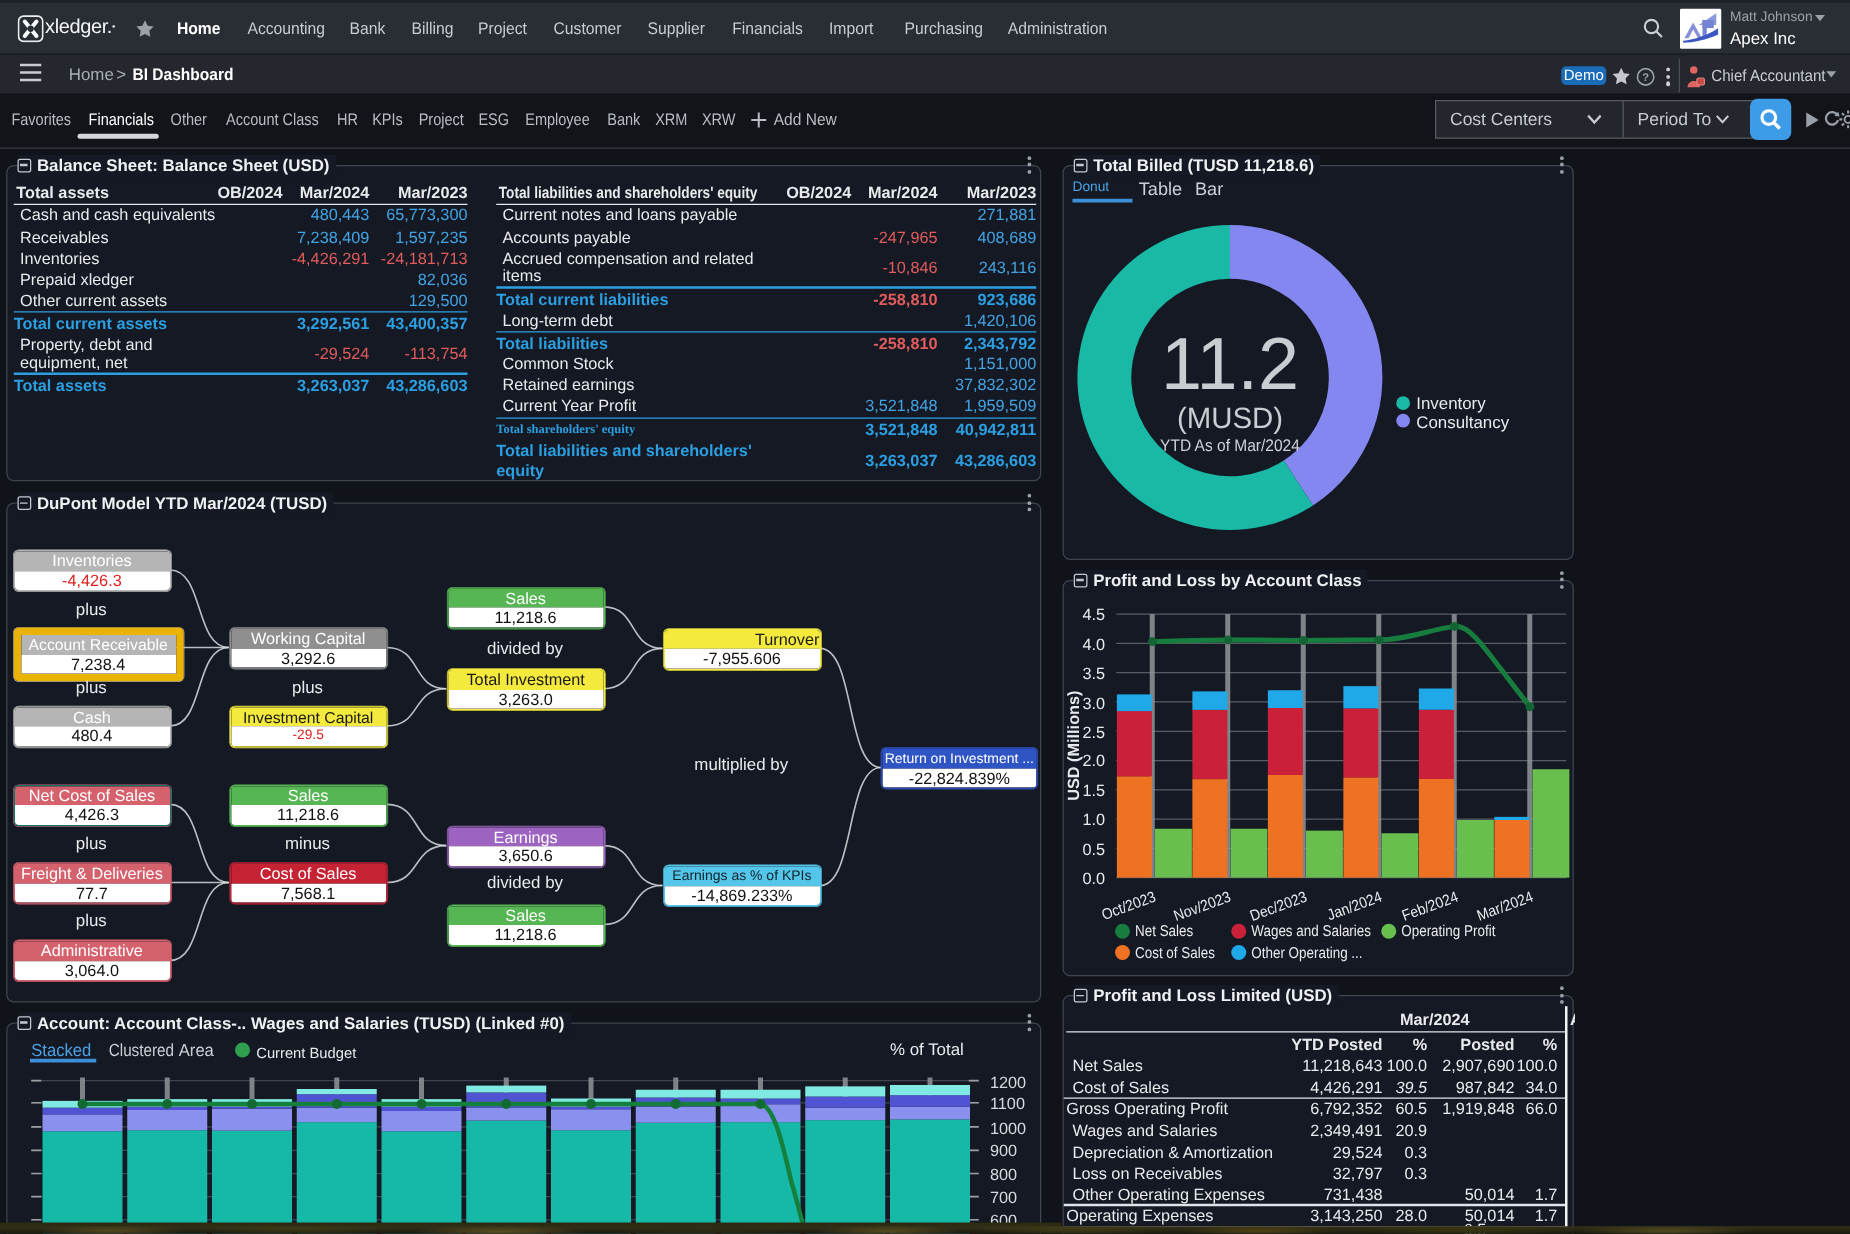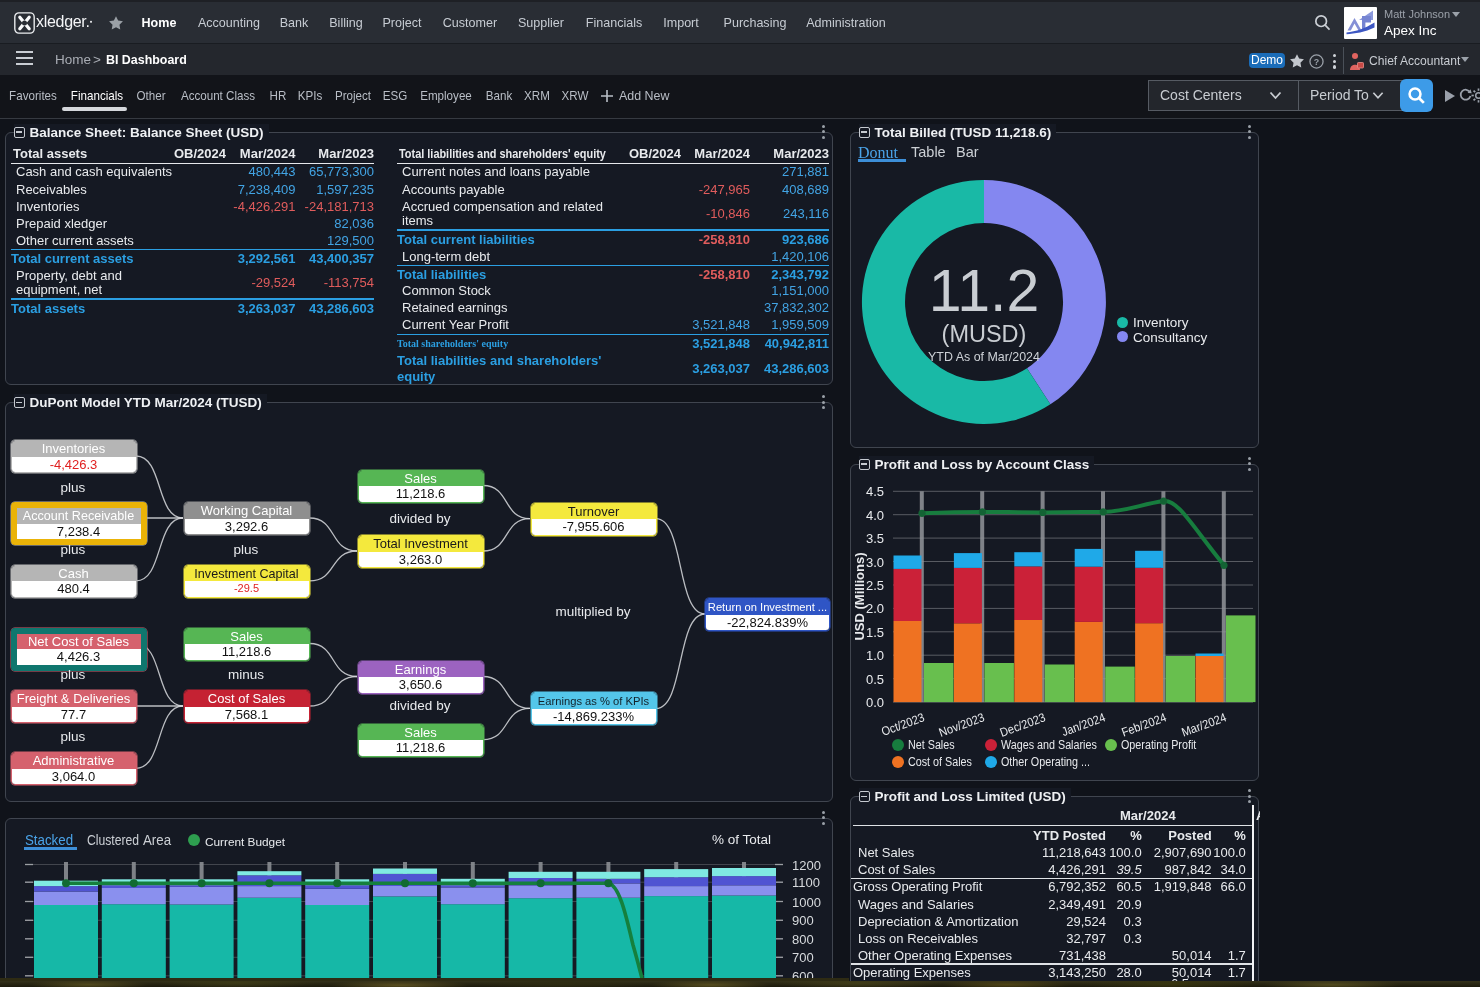--- a/index.html
+++ b/index.html
@@ -159,20 +159,21 @@
 </div>
 <div class="panel" style="left:4.5px;top:402px;width:826.5px;height:397.5px;">
     <div class="ptitle"><span class="cicon"></span>DuPont Model YTD Mar/2024 (TUSD)</div>
     <div class="kebab">
       <i></i>
       <i></i>
       <i></i>
     </div>
 </div>
 <div class="panel" style="left:4.5px;top:817.5px;width:826.5px;height:180.5px;">
+    <div class="ptitle"><span class="cicon"></span>Account: Account Class-.. Wages and Salaries (TUSD) (Linked #0)</div>
     <div class="kebab">
       <i></i>
       <i></i>
       <i></i>
     </div>
 </div>
 <div class="panel" style="left:849.5px;top:131.5px;width:407.0px;height:314.5px;">
     <div class="ptitle"><span class="cicon"></span>Total Billed (TUSD 11,218.6)</div>
     <div class="kebab">
       <i></i>
@@ -280,21 +281,21 @@
     <div style="height:15.5px;background:#fff;color:#111;font-size:13px;text-align:center;line-height:15.5px;"><span style="color:#e02020">-4,426.3</span></div>
   </div>
 <div class="abs" style="left:10.5px;top:502px;width:124px;border-radius:4px;overflow:hidden;border:6px solid #eab308;box-shadow:0 0 0 0.5px #b5b5b5;">
     <div style="height:15.5px;background:#b5b5b5;color:#fff;font-size:12.6px;text-align:center;line-height:16px;">Account Receivable</div>
     <div style="height:15.5px;background:#fff;color:#111;font-size:13px;text-align:center;line-height:15.5px;">7,238.4</div>
   </div>
 <div class="abs" style="left:10.5px;top:564.8px;width:124px;border-radius:4px;overflow:hidden;border:1px solid #b5b5b5;box-shadow:0 0 0 0.5px #b5b5b5;">
     <div style="height:15.5px;background:#b5b5b5;color:#fff;font-size:13px;text-align:center;line-height:16px;">Cash</div>
     <div style="height:15.5px;background:#fff;color:#111;font-size:13px;text-align:center;line-height:15.5px;">480.4</div>
   </div>
-<div class="abs" style="left:10.5px;top:627.5px;width:124px;border-radius:4px;overflow:hidden;border:6px solid #0f766e;box-shadow:0 0 0 0.5px #d5616d;">
+<div class="abs" style="left:10.5px;top:627.5px;width:124px;border-radius:4px;overflow:hidden;border:1px solid #0f766e;box-shadow:0 0 0 0.5px #d5616d;">
     <div style="height:15.5px;background:#d5616d;color:#fff;font-size:13px;text-align:center;line-height:16px;">Net Cost of Sales</div>
     <div style="height:15.5px;background:#fff;color:#111;font-size:13px;text-align:center;line-height:15.5px;">4,426.3</div>
   </div>
 <div class="abs" style="left:10.5px;top:690px;width:124px;border-radius:4px;overflow:hidden;border:1px solid #d5616d;box-shadow:0 0 0 0.5px #d5616d;">
     <div style="height:15.5px;background:#d5616d;color:#fff;font-size:13px;text-align:center;line-height:16px;">Freight &amp; Deliveries</div>
     <div style="height:15.5px;background:#fff;color:#111;font-size:13px;text-align:center;line-height:15.5px;">77.7</div>
   </div>
 <div class="abs" style="left:10.5px;top:752.3px;width:124px;border-radius:4px;overflow:hidden;border:1px solid #d5616d;box-shadow:0 0 0 0.5px #d5616d;">
     <div style="height:15.5px;background:#d5616d;color:#fff;font-size:13px;text-align:center;line-height:16px;">Administrative</div>
     <div style="height:15.5px;background:#fff;color:#111;font-size:13px;text-align:center;line-height:15.5px;">3,064.0</div>
@@ -325,41 +326,41 @@
   </div>
 <div class="abs" style="left:357.5px;top:660.5px;width:124px;border-radius:4px;overflow:hidden;border:1px solid #9c63c0;box-shadow:0 0 0 0.5px #9c63c0;">
     <div style="height:15.5px;background:#9c63c0;color:#fff;font-size:13px;text-align:center;line-height:16px;">Earnings</div>
     <div style="height:15.5px;background:#fff;color:#111;font-size:13px;text-align:center;line-height:15.5px;">3,650.6</div>
   </div>
 <div class="abs" style="left:357.5px;top:723.6px;width:124px;border-radius:4px;overflow:hidden;border:1px solid #56b654;box-shadow:0 0 0 0.5px #56b654;">
     <div style="height:15.5px;background:#56b654;color:#fff;font-size:13px;text-align:center;line-height:16px;">Sales</div>
     <div style="height:15.5px;background:#fff;color:#111;font-size:13px;text-align:center;line-height:15.5px;">11,218.6</div>
   </div>
 <div class="abs" style="left:530.5px;top:502.7px;width:124px;border-radius:4px;overflow:hidden;border:1px solid #f4e93d;box-shadow:0 0 0 0.5px #f4e93d;">
-    <div style="height:15.5px;background:#f4e93d;color:#1a1a1a;font-size:13px;text-align:center;line-height:16px;">Turnover</div>
+    <div style="height:15.5px;background:#f4e93d;color:#1a1a1a;font-size:13px;text-align:right;line-height:16px;">Turnover</div>
     <div style="height:15.5px;background:#fff;color:#111;font-size:13px;text-align:center;line-height:15.5px;">-7,955.606</div>
   </div>
 <div class="abs" style="left:530.5px;top:692.4px;width:124px;border-radius:4px;overflow:hidden;border:1px solid #54c6ea;box-shadow:0 0 0 0.5px #54c6ea;">
     <div style="height:15.5px;background:#54c6ea;color:#12222a;font-size:11.2px;text-align:center;line-height:16px;">Earnings as % of KPIs</div>
     <div style="height:15.5px;background:#fff;color:#111;font-size:13px;text-align:center;line-height:15.5px;">-14,869.233%</div>
   </div>
 <div class="abs" style="left:705px;top:598.4px;width:123px;border-radius:4px;overflow:hidden;border:1px solid #2f55c5;box-shadow:0 0 0 0.5px #2f55c5;">
     <div style="height:15.5px;background:#2f55c5;color:#fff;font-size:11.2px;text-align:center;line-height:16px;">Return on Investment ...</div>
     <div style="height:15.5px;background:#fff;color:#111;font-size:13px;text-align:center;line-height:15.5px;">-22,824.839%</div>
   </div>
 <div class="abs" style="left:13px;top:479.5px;width:120px;text-align:center;font-size:13.5px;color:#e8eaed;">plus</div>
 <div class="abs" style="left:13px;top:542.0px;width:120px;text-align:center;font-size:13.5px;color:#e8eaed;">plus</div>
 <div class="abs" style="left:13px;top:667.4px;width:120px;text-align:center;font-size:13.5px;color:#e8eaed;">plus</div>
 <div class="abs" style="left:13px;top:729.3px;width:120px;text-align:center;font-size:13.5px;color:#e8eaed;">plus</div>
 <div class="abs" style="left:186px;top:542.0px;width:120px;text-align:center;font-size:13.5px;color:#e8eaed;">plus</div>
 <div class="abs" style="left:186px;top:667.4px;width:120px;text-align:center;font-size:13.5px;color:#e8eaed;">minus</div>
 <div class="abs" style="left:360px;top:510.5px;width:120px;text-align:center;font-size:13.5px;color:#e8eaed;">divided by</div>
 <div class="abs" style="left:360px;top:698.4px;width:120px;text-align:center;font-size:13.5px;color:#e8eaed;">divided by</div>
 <div class="abs" style="left:533px;top:604.4px;width:120px;text-align:center;font-size:13.5px;color:#e8eaed;">multiplied by</div>
-<div class="abs" style="left:858px;top:144px;font-size:16px;color:#4aa3e8;font-family:Liberation Serif, serif;">Donut</div>
+<div class="abs" style="left:858px;top:144px;font-size:11px;color:#4aa3e8;">Donut</div>
 <div class="abs" style="left:858px;top:159px;width:48px;height:3px;background:#3d8fd8;"></div>
 <div class="abs" style="left:911px;top:144px;font-size:14.5px;color:#ccd0d5;">Table</div>
 <div class="abs" style="left:956px;top:144px;font-size:14.5px;color:#ccd0d5;">Bar</div>
 <svg class="abs" style="left:850px;top:170px;" width="280" height="270" viewBox="850 170 280 270">
     <path d="M984.0,180.0 A122,122 0 0 1 1050.4,404.3 L1027.0,368.3 A79,79 0 0 0 984.0,223.0 Z" fill="#8487f0"></path>
     <path d="M1050.4,404.3 A122,122 0 1 1 984.0,180.0 L984.0,223.0 A79,79 0 1 0 1027.0,368.3 Z" fill="#19b9a6"></path>
   </svg>
 <div class="abs" style="left:874px;top:262px;width:220px;text-align:center;font-size:59px;color:#c9cdd2;line-height:58px;">11.2</div>
 <div class="abs" style="left:874px;top:321px;width:220px;text-align:center;font-size:23.5px;color:#c9cdd2;">(MUSD)</div>
 <div class="abs" style="left:874px;top:349px;width:220px;text-align:center;font-size:13.5px;color:#ced2d7;transform:scaleX(0.92);">YTD As of Mar/2024</div>

